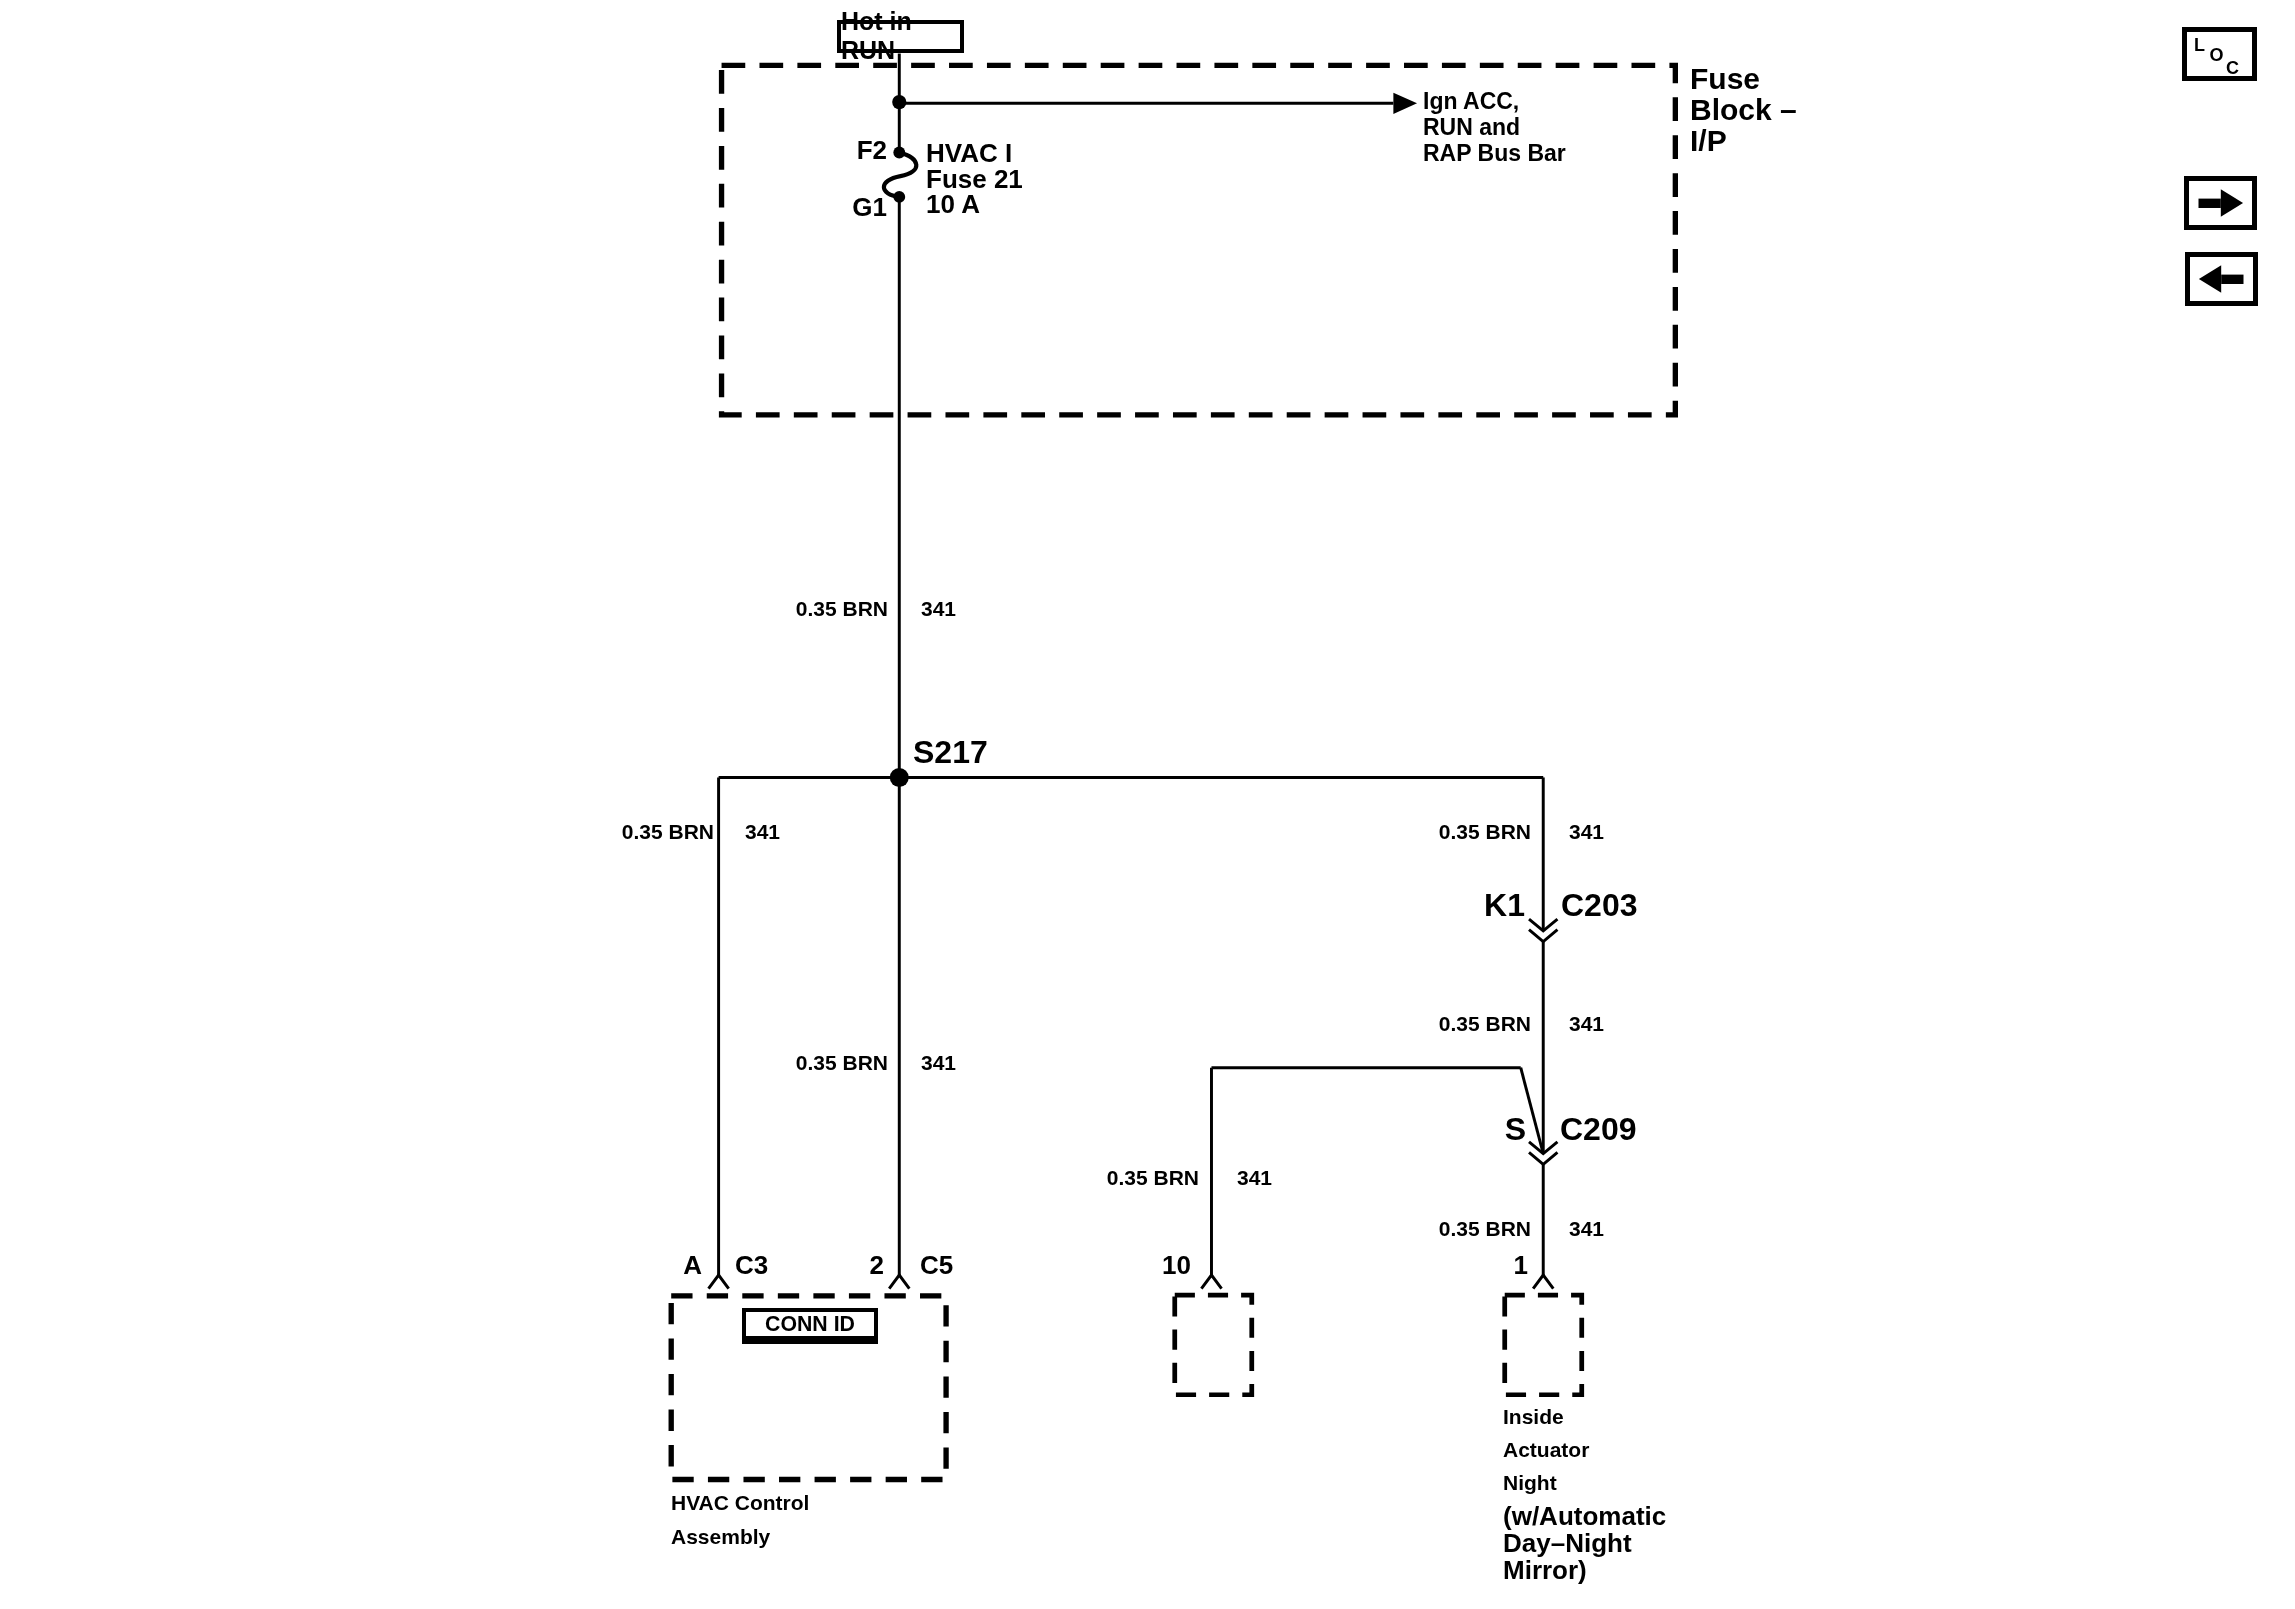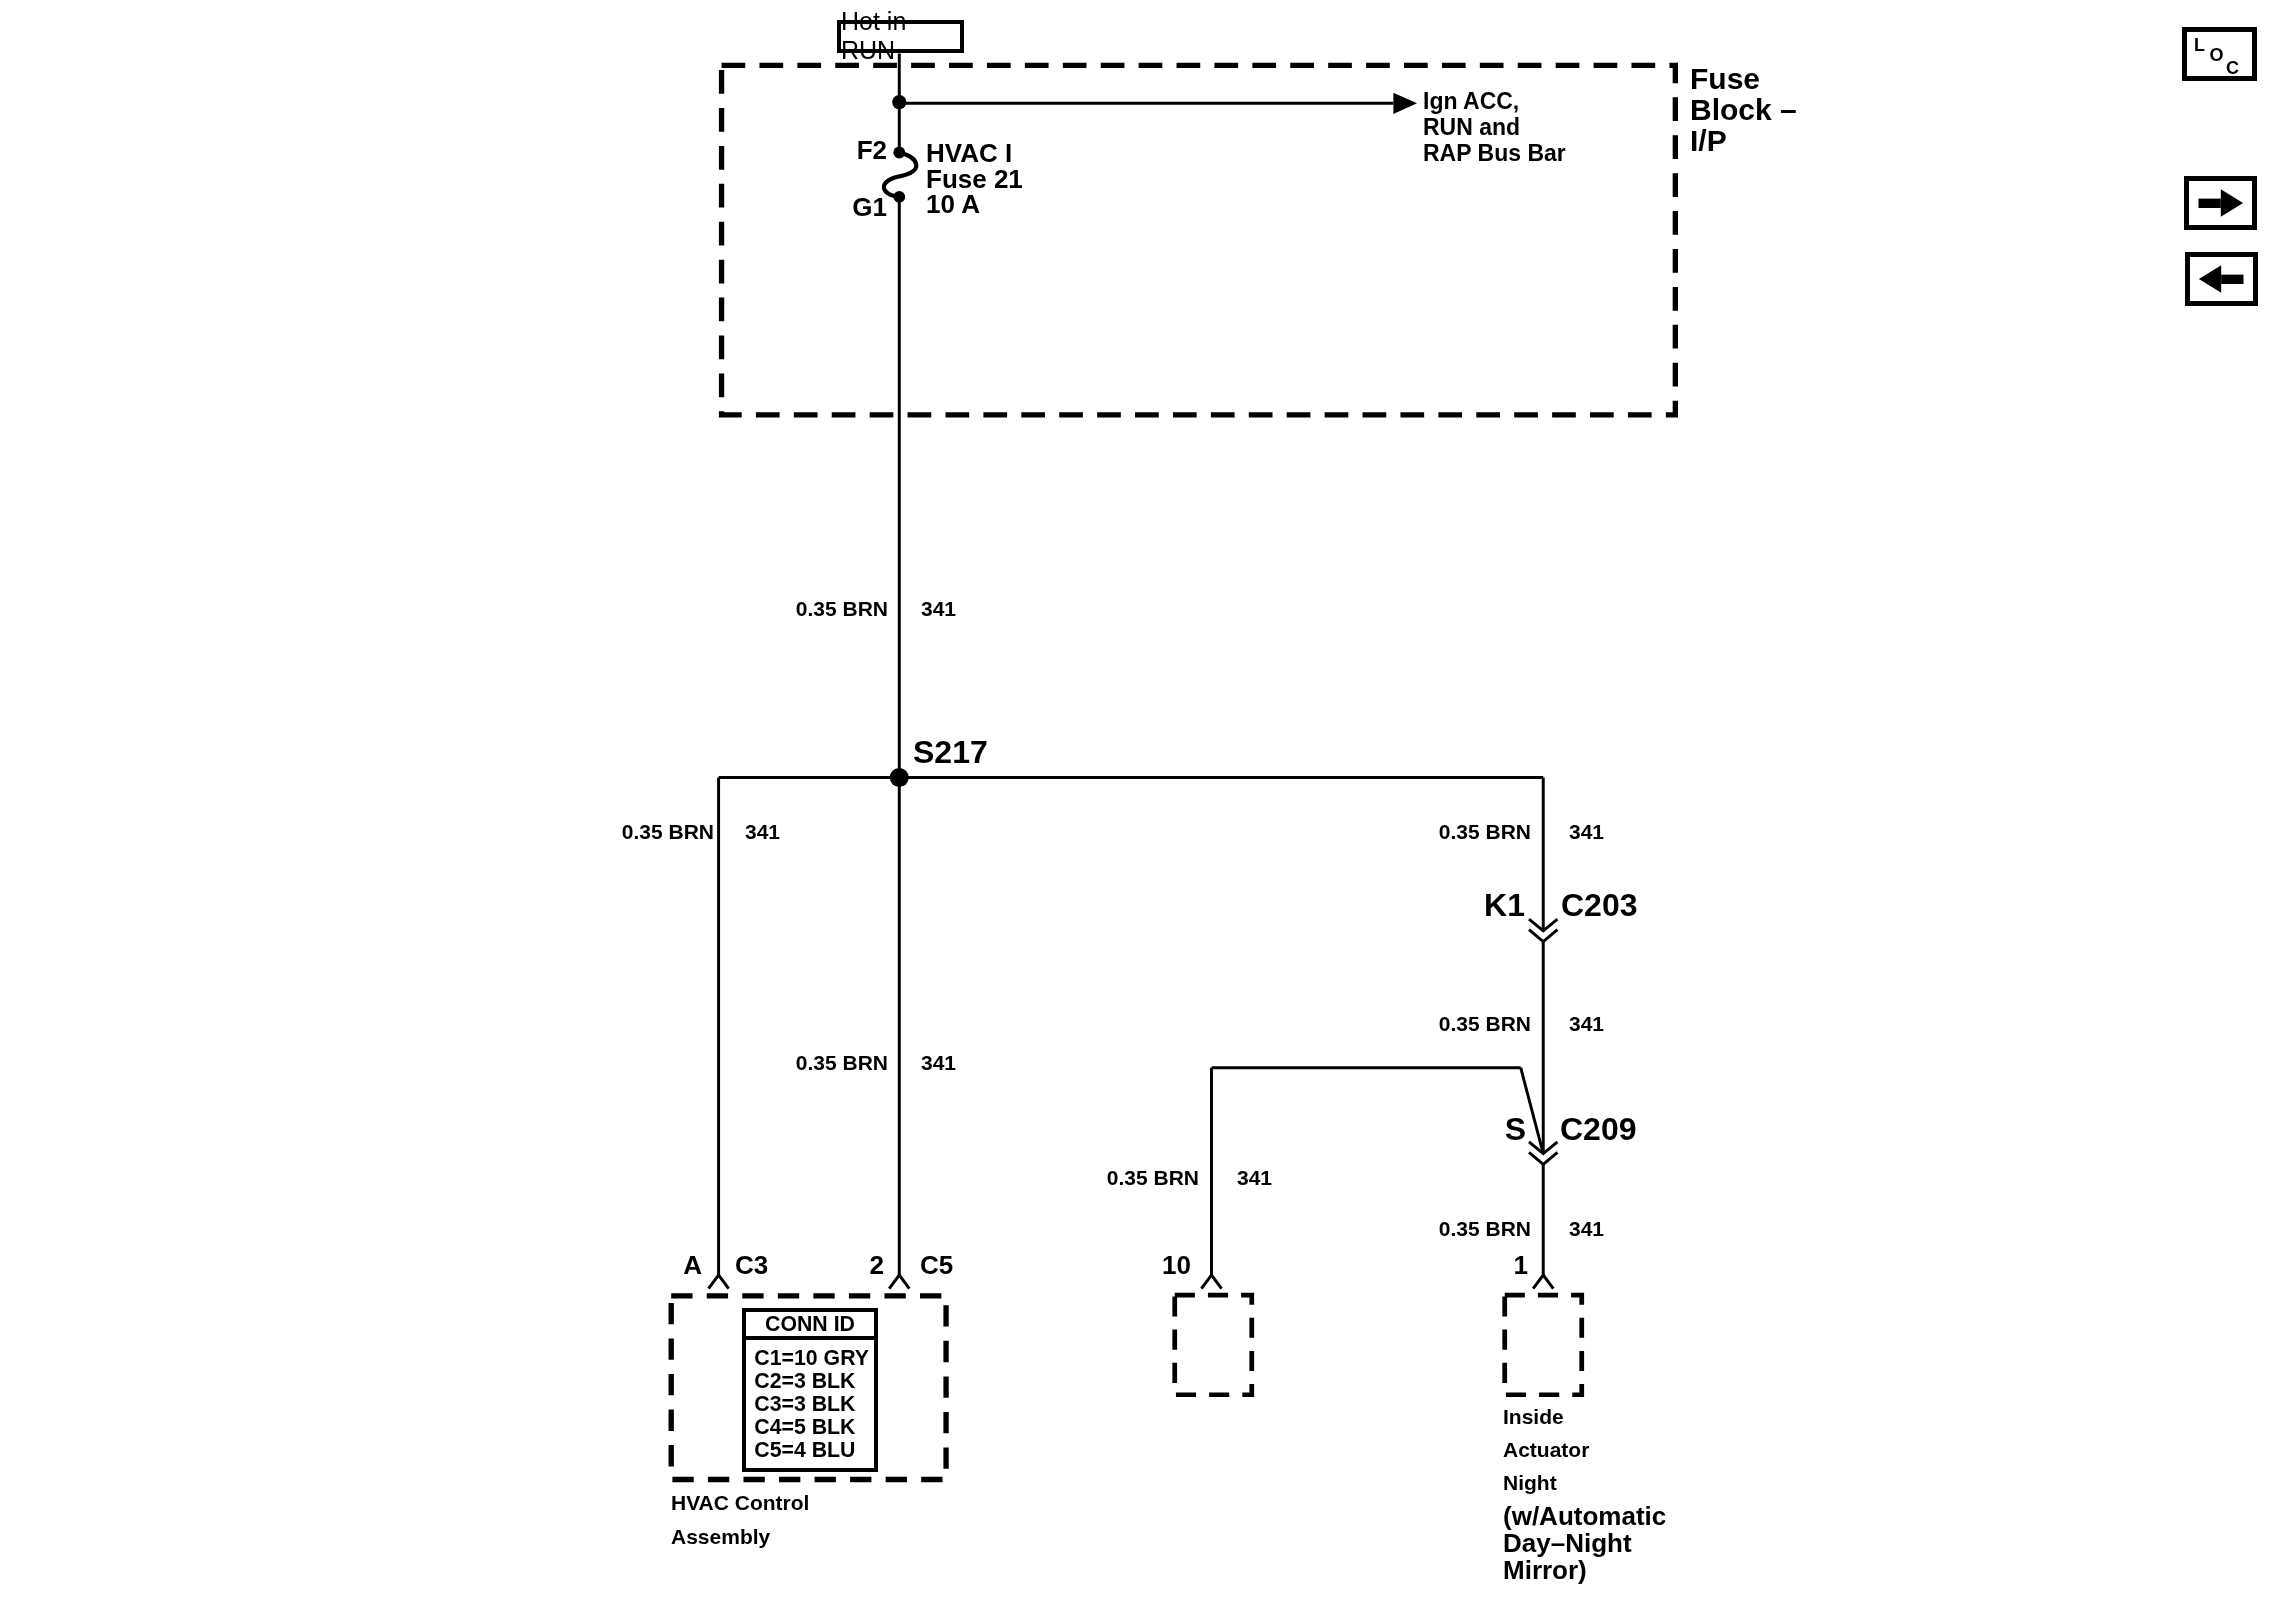--- a/index.html
+++ b/index.html
@@ -64,21 +64,21 @@
     <line x1="2605" y1="1965" x2="2605" y2="2152" stroke="#000" stroke-width="5"></line>
     <polyline points="2588,2175 2605,2152 2622,2175" fill="none" stroke="#000" stroke-width="5"></polyline>
 
     <line x1="2045" y1="1802" x2="2567" y2="1802" stroke="#000" stroke-width="5"></line>
     <line x1="2567" y1="1802" x2="2605" y2="1947" stroke="#000" stroke-width="5"></line>
     <line x1="2045" y1="1802" x2="2045" y2="2152" stroke="#000" stroke-width="5"></line>
     <polyline points="2028,2175 2045,2152 2062,2175" fill="none" stroke="#000" stroke-width="5"></polyline>
   </svg>
 
   <div class="box" id="hot-run">
-    <span class="fs42" style="font-weight:normal">Hot in RUN</span>
+    <span class="fs42" style="font-weight:bold">Hot in RUN</span>
   </div>
 
   <div class="t ml fs50 lh52" style="left:1690px;top:63px">
     <span>Fuse</span>
     <span>Block –</span>
     <span>I/P</span>
   </div>
 
   <div class="t ml fs39 lh44" style="left:1423px;top:88px">
     <span>Ign ACC,</span>
@@ -125,27 +125,20 @@
 
   <div class="t fs44" style="right:1593px;top:1252px">A</div>
   <div class="t fs44" style="left:735px;top:1252px">C3</div>
   <div class="t fs44" style="right:1411px;top:1252px">2</div>
   <div class="t fs44" style="left:920px;top:1252px">C5</div>
   <div class="t fs44" style="right:1104px;top:1252px">10</div>
   <div class="t fs44" style="right:767px;top:1252px">1</div>
 
   <div class="box" id="conn-table">
     <div id="conn-head">CONN ID</div>
-    <div id="conn-rows" class="ml">
-      <span>C1=10 GRY</span>
-      <span>C2=3 BLK</span>
-      <span>C3=3 BLK</span>
-      <span>C4=5 BLK</span>
-      <span>C5=4 BLU</span>
-    </div>
   </div>
 
   <div class="t ml fs52 lh58" style="left:671px;top:1486px">
     <span>HVAC Control</span>
     <span>Assembly</span>
   </div>
   <div class="t ml fs52 lh56" style="left:1503px;top:1400px">
     <span>Inside</span>
     <span>Actuator</span>
     <span>Night</span>

